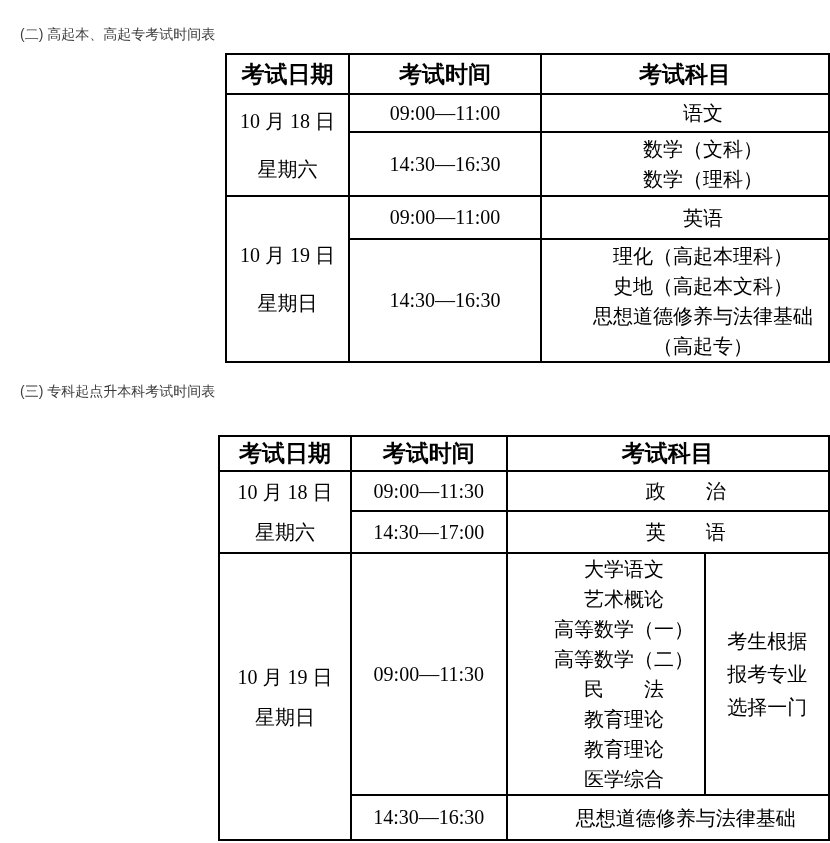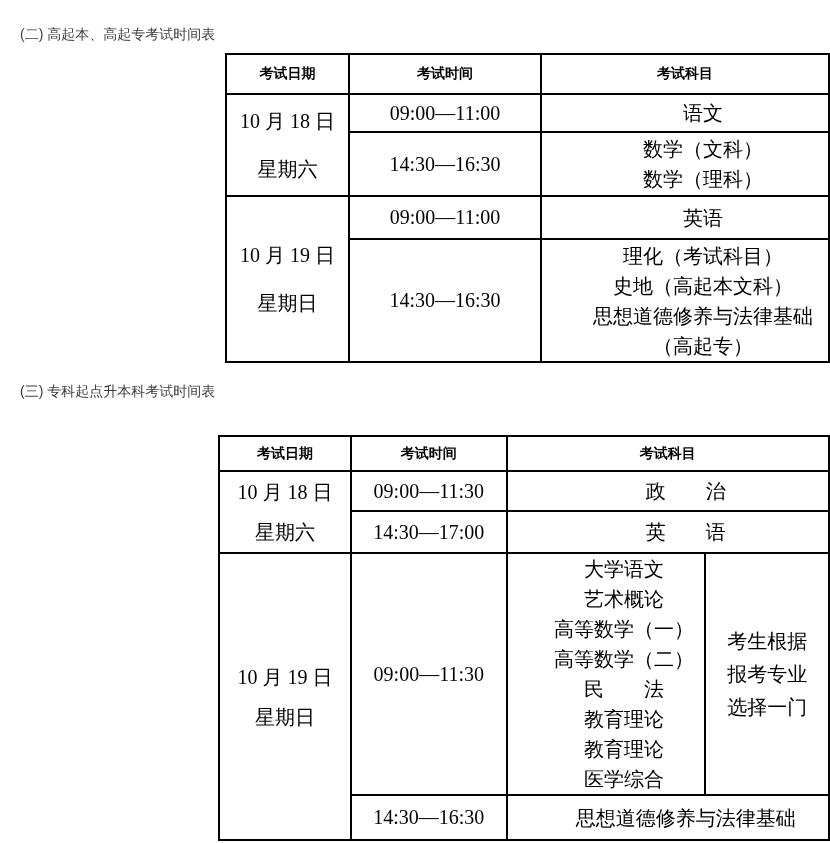--- a/index.html
+++ b/index.html
@@ -41,21 +41,21 @@
     text-align: center;
     vertical-align: middle;
     font-size: 20px;
     color: #000000;
     overflow: hidden;
     font-family: Liberation Serif, serif;
   }
   table.sched th {
     font-family: "Liberation Sans", sans-serif;
     font-weight: 700;
-    font-size: 14px;
+    font-size: 23px;
   }
   .time-cell {
     font-size: 21px;
     white-space: nowrap;
   }
   .subj-line { line-height: 30px; white-space: nowrap; padding-left: 36px; }
   #table1 .date-cell div { line-height: 48px; white-space: nowrap; }
   #table2 .date-cell div { line-height: 40px; white-space: nowrap; }
   .note-cell div { line-height: 33px; white-space: nowrap; }
 </style>
@@ -99,21 +99,21 @@
       <div>星期日</div>
     </td>
     <td class="time-cell">09:00—11:00</td>
     <td>
       <div class="subj-line">英语</div>
     </td>
   </tr>
   <tr style="height:123px">
     <td class="time-cell">14:30—16:30</td>
     <td>
-      <div class="subj-line">理化（考试科目）</div>
+      <div class="subj-line">理化（高起本理科）</div>
       <div class="subj-line">史地（高起本文科）</div>
       <div class="subj-line">思想道德修养与法律基础</div>
       <div class="subj-line">（高起专）</div>
     </td>
   </tr>
 </tbody>
   </table>
 
 <div id="heading-3" class="heading">(三) 专科起点升本科考试时间表</div>
 

